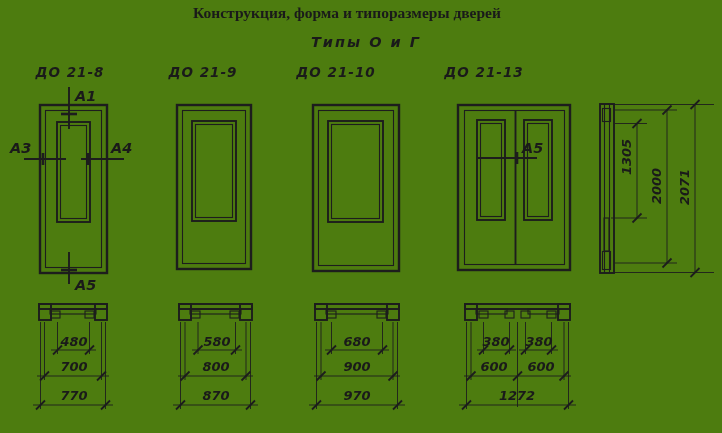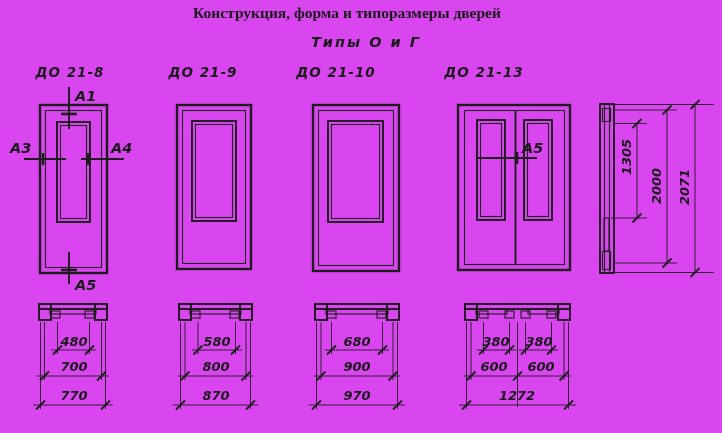--- a/index.html
+++ b/index.html
@@ -1,16 +1,16 @@
 <!DOCTYPE html>
 <html><head>
 <meta charset="utf-8">
 <style>
   html,body{margin:0;padding:0;background:#ffffff;}
-  .canvas{position:relative;width:722px;height:433px;background:#d946ef;overflow:hidden;}
+  .canvas{position:relative;width:722px;height:433px;background:#4d7c0f;overflow:hidden;}
   svg{display:block;}
   svg text{font-family:"DejaVu Sans","Liberation Sans",sans-serif;font-style:italic;font-weight:bold;fill:#1a1a1a;}
   .title{font-family:"Liberation Serif","DejaVu Serif",serif;font-style:normal;font-weight:bold;font-size:15.5px;text-anchor:middle;}
   .subtitle{font-size:14.5px;letter-spacing:2px;text-anchor:middle;}
   .tlabel{font-size:13.5px;letter-spacing:1px;text-anchor:middle;}
   .mark{font-size:14.5px;}
   .dim{font-size:13px;text-anchor:middle;}
   .dimv{font-size:13px;text-anchor:middle;}
   .w3{stroke:#1d1d1d;stroke-width:2.4;fill:none;}
   .w2{stroke:#1d1d1d;stroke-width:1.9;fill:none;}

